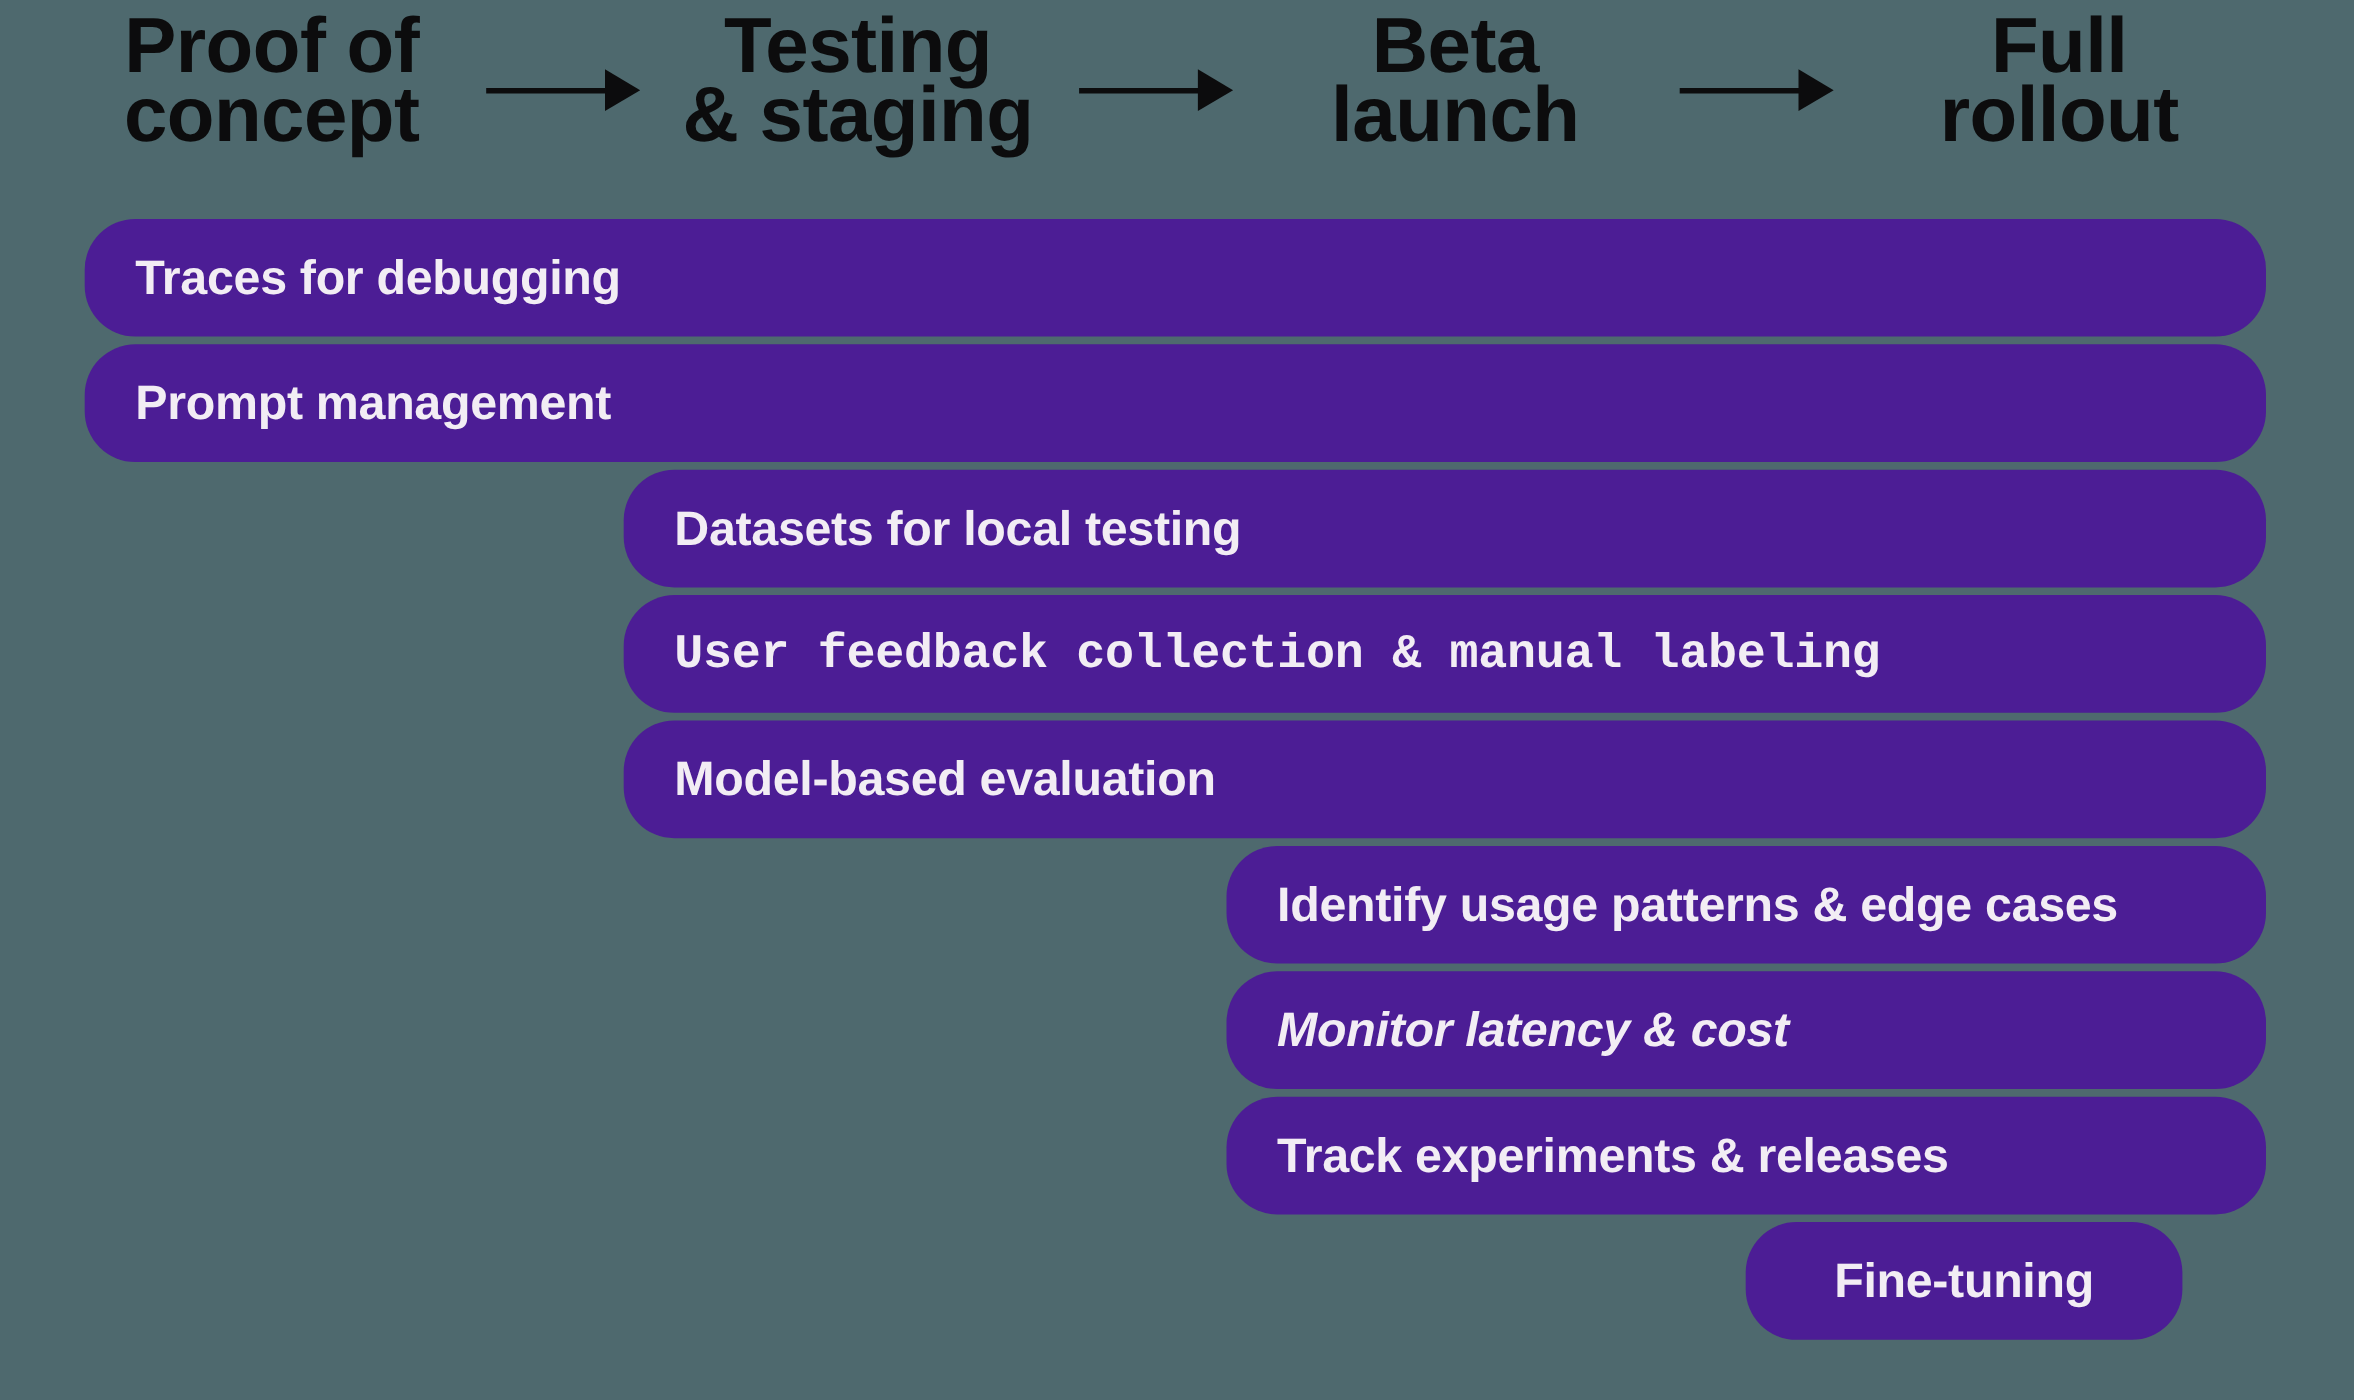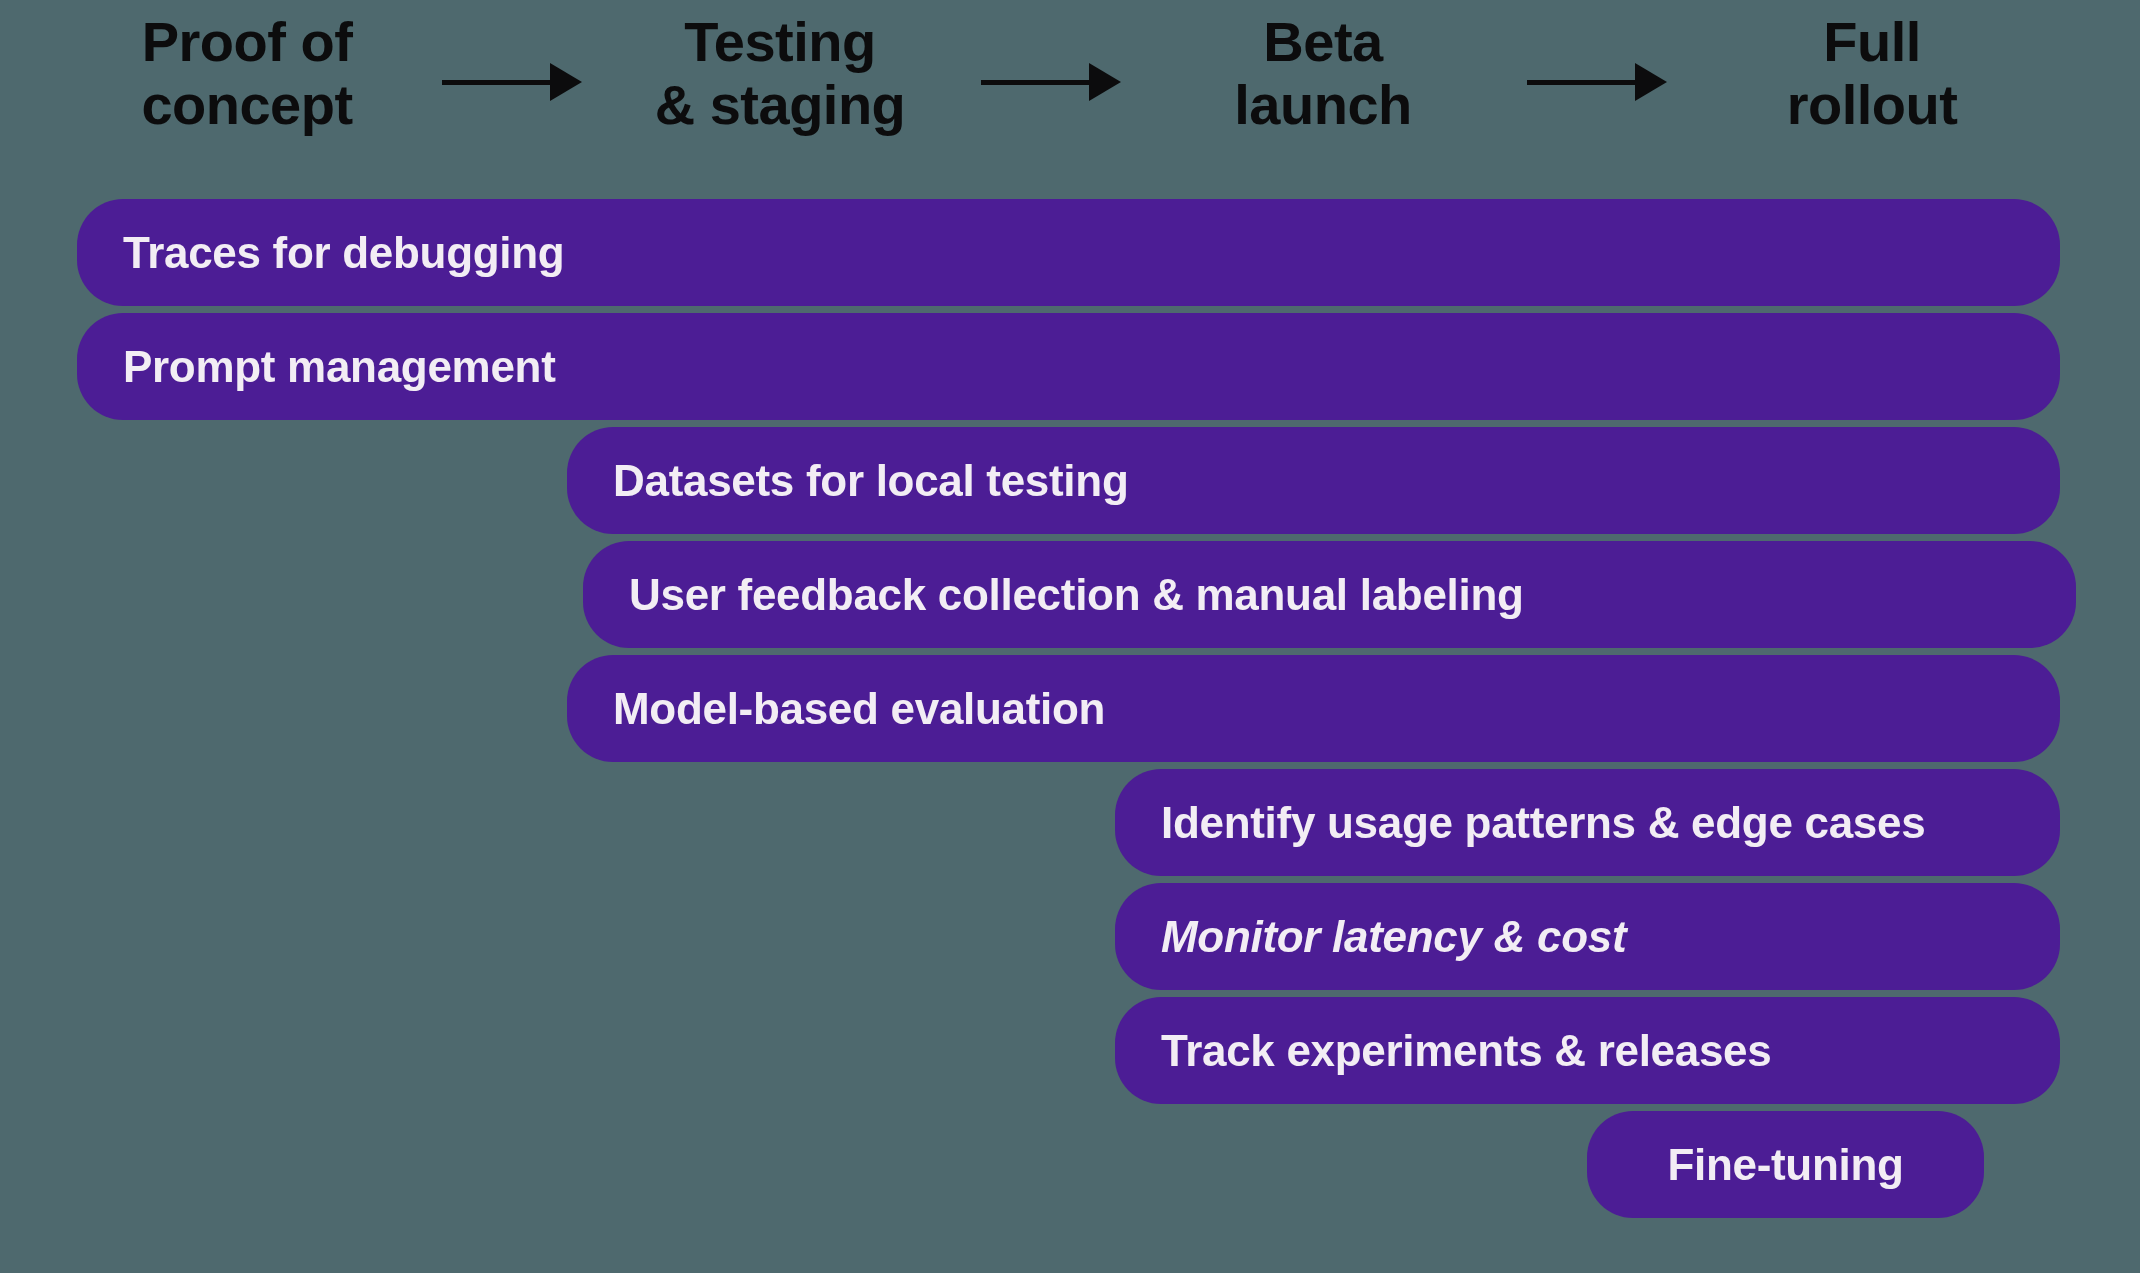--- a/index.html
+++ b/index.html
@@ -19,21 +19,21 @@
     inset: 0;
   }
 
   
   .stage {
     position: absolute;
     top: 10px;
     transform: translateX(-50%);
     text-align: center;
     color: #0c0c0d;
-    font-size: 56px;
+    font-size: 71px;
     font-weight: 700;
     line-height: 63px;
     letter-spacing: -0.5px;
     white-space: nowrap;
   }
   .stage.s1 { left: 247px; }
   .stage.s2 { left: 780px; }
   .stage.s3 { left: 1323px; }
   .stage.s4 { left: 1872px; }
 
@@ -82,21 +82,21 @@
     padding: 0;
     box-sizing: border-box;
   }
   .bar > span { padding-left: 46px; }
   .bar.centered { justify-content: center; }
   .bar.centered > span { padding-left: 0; }
 
   .bar.b1 { left: 77px;   top: 199px;  width: 1983px; }
   .bar.b2 { left: 77px;   top: 313px;  width: 1983px; }
   .bar.b3 { left: 567px;  top: 427px;  width: 1493px; }
-  .bar.b4 { left: 583px;  top: 541px;  width: 1493px; }
+  .bar.b4 { left: 567px;  top: 541px;  width: 1493px; font-family: Liberation Mono, monospace; }
   .bar.b5 { left: 567px;  top: 655px;  width: 1493px; }
   .bar.b6 { left: 1115px; top: 769px;  width: 945px; text-align: center; }
   .bar.b7 { left: 1115px; top: 883px;  width: 945px; font-style: italic; }
   .bar.b8 { left: 1115px; top: 997px;  width: 945px; }
   .bar.b9 { left: 1587px; top: 1111px; width: 397px; }
 </style>
 </head>
 <body>
 
 <div class="canvas">

